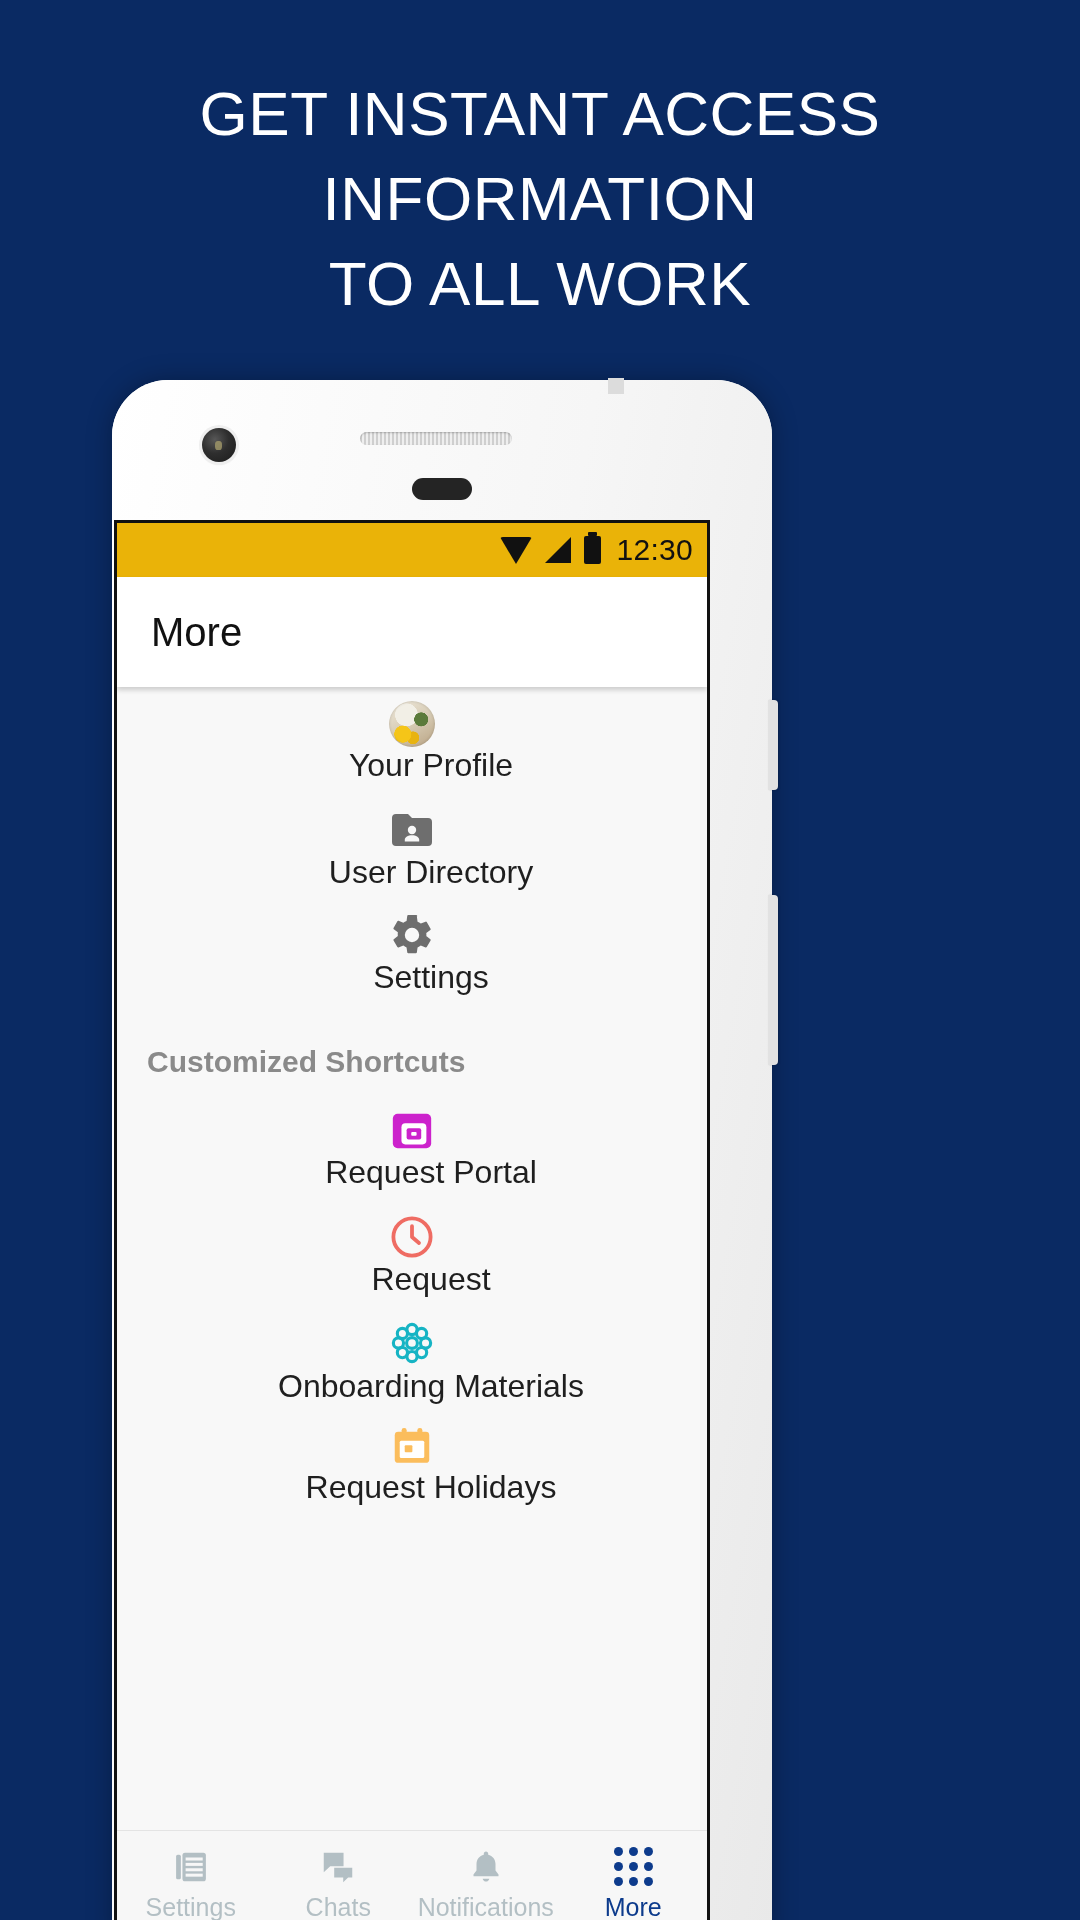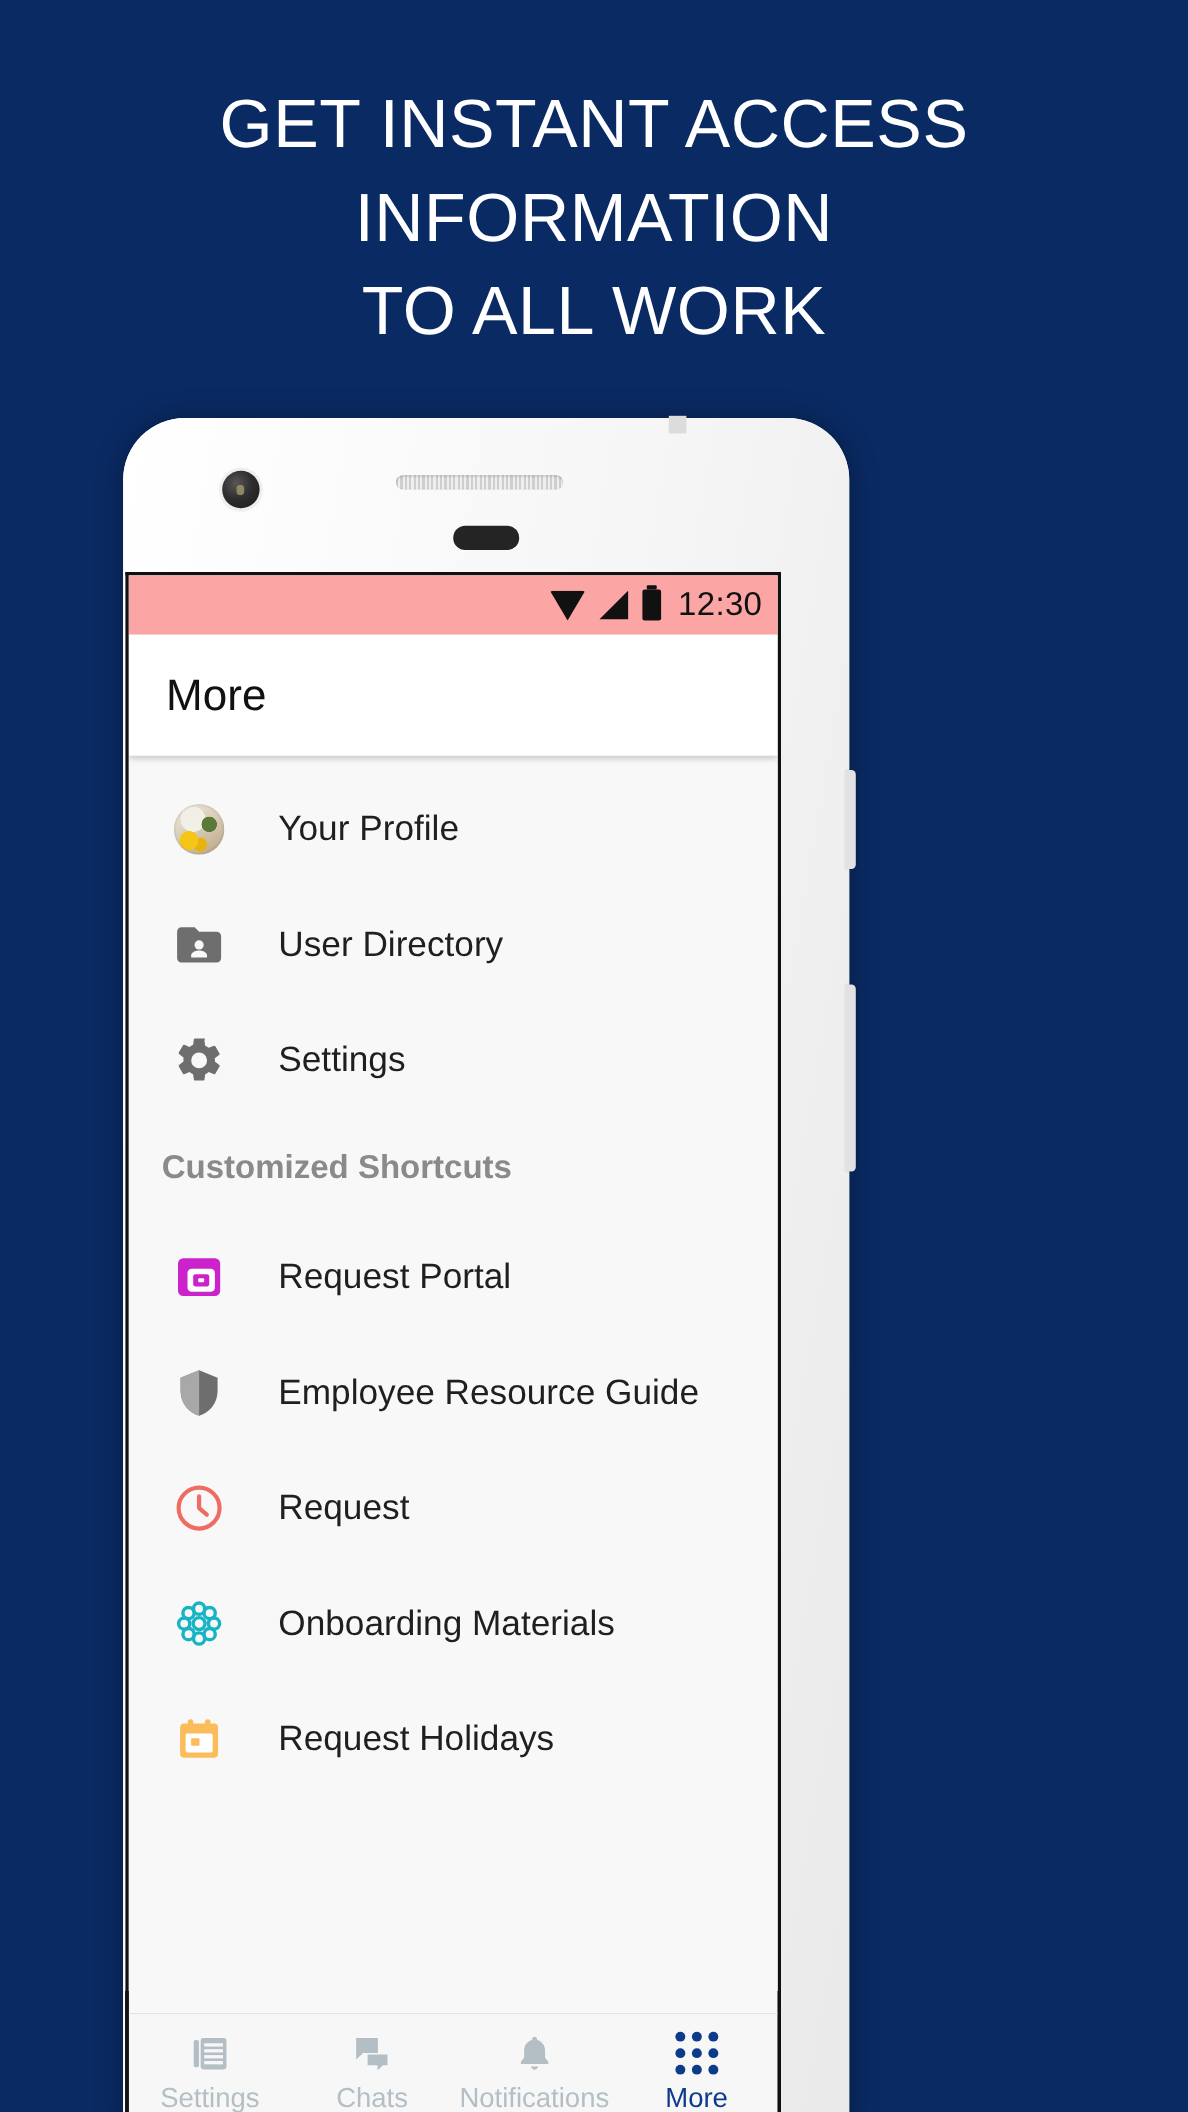--- a/index.html
+++ b/index.html
@@ -103,21 +103,21 @@
     height: 1418px;
     background: #ffffff;
     border: 3px solid #111;
     border-bottom: none;
     overflow: hidden;
   }
 
   
   .statusbar {
     height: 54px;
-    background: #fca5a5;
+    background: #eab308;
     display: flex;
     align-items: center;
     justify-content: flex-end;
     padding-right: 14px;
     gap: 13px;
   }
   .sb-wifi {
     width: 0; height: 0;
     border-left: 16px solid transparent;
     border-right: 16px solid transparent;
@@ -172,21 +172,21 @@
     background: #f8f8f8;
     height: calc(100% - 54px - 110px - 108px);
     padding-top: 14px;
     position: relative;
     z-index: 1;
   }
   .row {
     display: flex;
     align-items: center;
     height: 105px;
-    padding-left: 30px;
+    flex-direction: column;
   }
   .row-icon {
     width: 68px;
     min-width: 68px;
     display: flex;
     align-items: center;
     justify-content: center;
   }
   .row-label {
     font-size: 32px;
@@ -344,29 +344,20 @@
           <svg width="46" height="46" viewBox="0 0 24 24">
             <rect x="2" y="3" width="20" height="18" rx="2.5" fill="#cc22cc"></rect>
             <rect x="6.5" y="8" width="13" height="11" rx="2" fill="#ffffff"></rect>
             <rect x="9.2" y="10.6" width="7.6" height="5.8" rx="1" fill="#cc22cc"></rect>
             <rect x="11.6" y="12.5" width="2.8" height="2" rx="0.5" fill="#ffffff"></rect>
           </svg>
         </div>
         <div class="row-label">Request Portal</div>
       </div>
 
-      <div class="row">
-        <div class="row-icon">
-          <svg width="48" height="48" viewBox="0 0 24 24">
-            <path fill="#6e6e6e" d="M12 1.8 3.6 5.3v6.1c0 5.1 3.6 9.9 8.4 11.1 4.8-1.2 8.4-6 8.4-11.1V5.3L12 1.8z"></path>
-            <path fill="#a8a8a8" d="M12 1.8 3.6 5.3v6.1c0 5.1 3.6 9.9 8.4 11.1V1.8z"></path>
-          </svg>
-        </div>
-        <div class="row-label">Employee Resource Guide</div>
-      </div>
 
       <div class="row">
         <div class="row-icon">
           <svg width="48" height="48" viewBox="0 0 24 24">
             <circle cx="12" cy="12" r="9.3" fill="none" stroke="#ef6c63" stroke-width="1.9"></circle>
             <path d="M12 6.6V12l3.5 3" fill="none" stroke="#ef6c63" stroke-width="1.9" stroke-linecap="round" stroke-linejoin="round"></path>
           </svg>
         </div>
         <div class="row-label">Request</div>
       </div>

